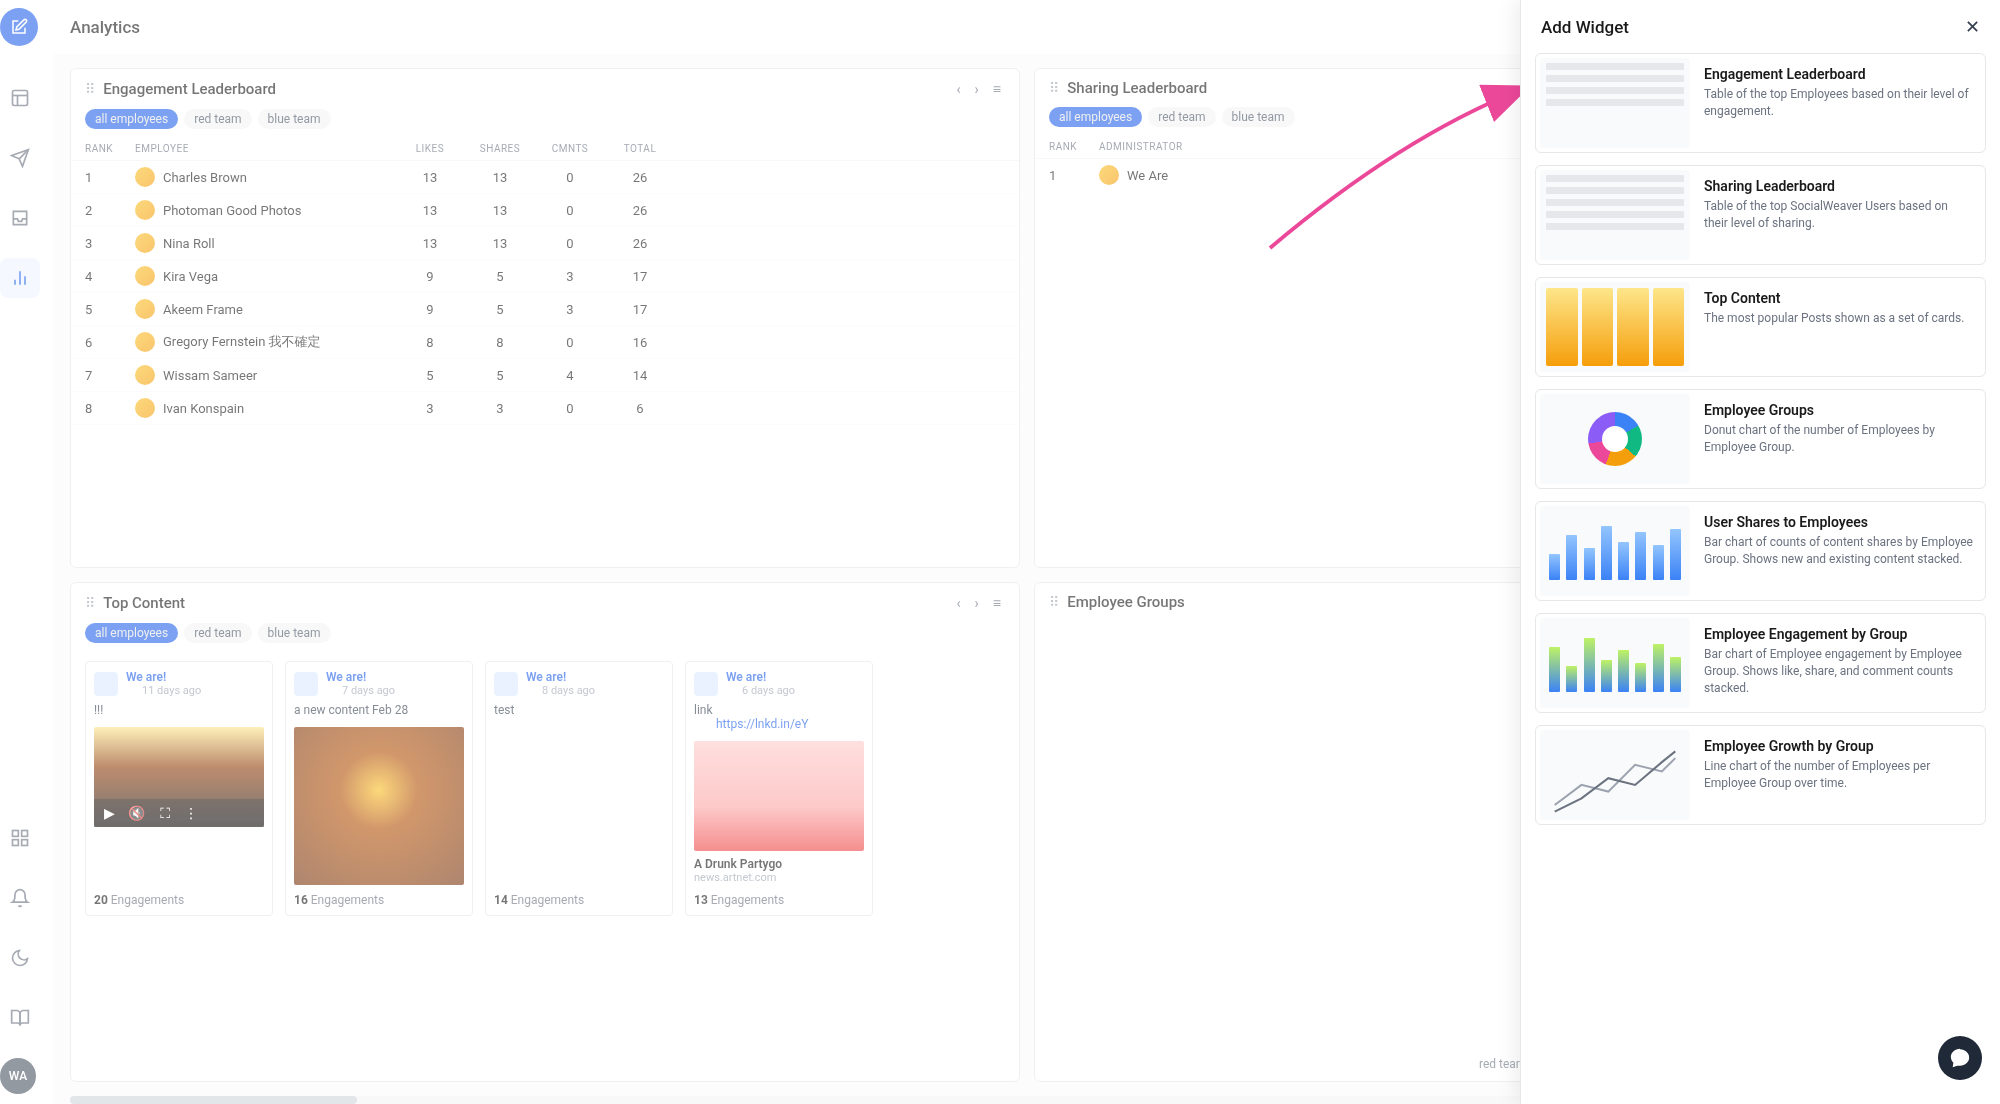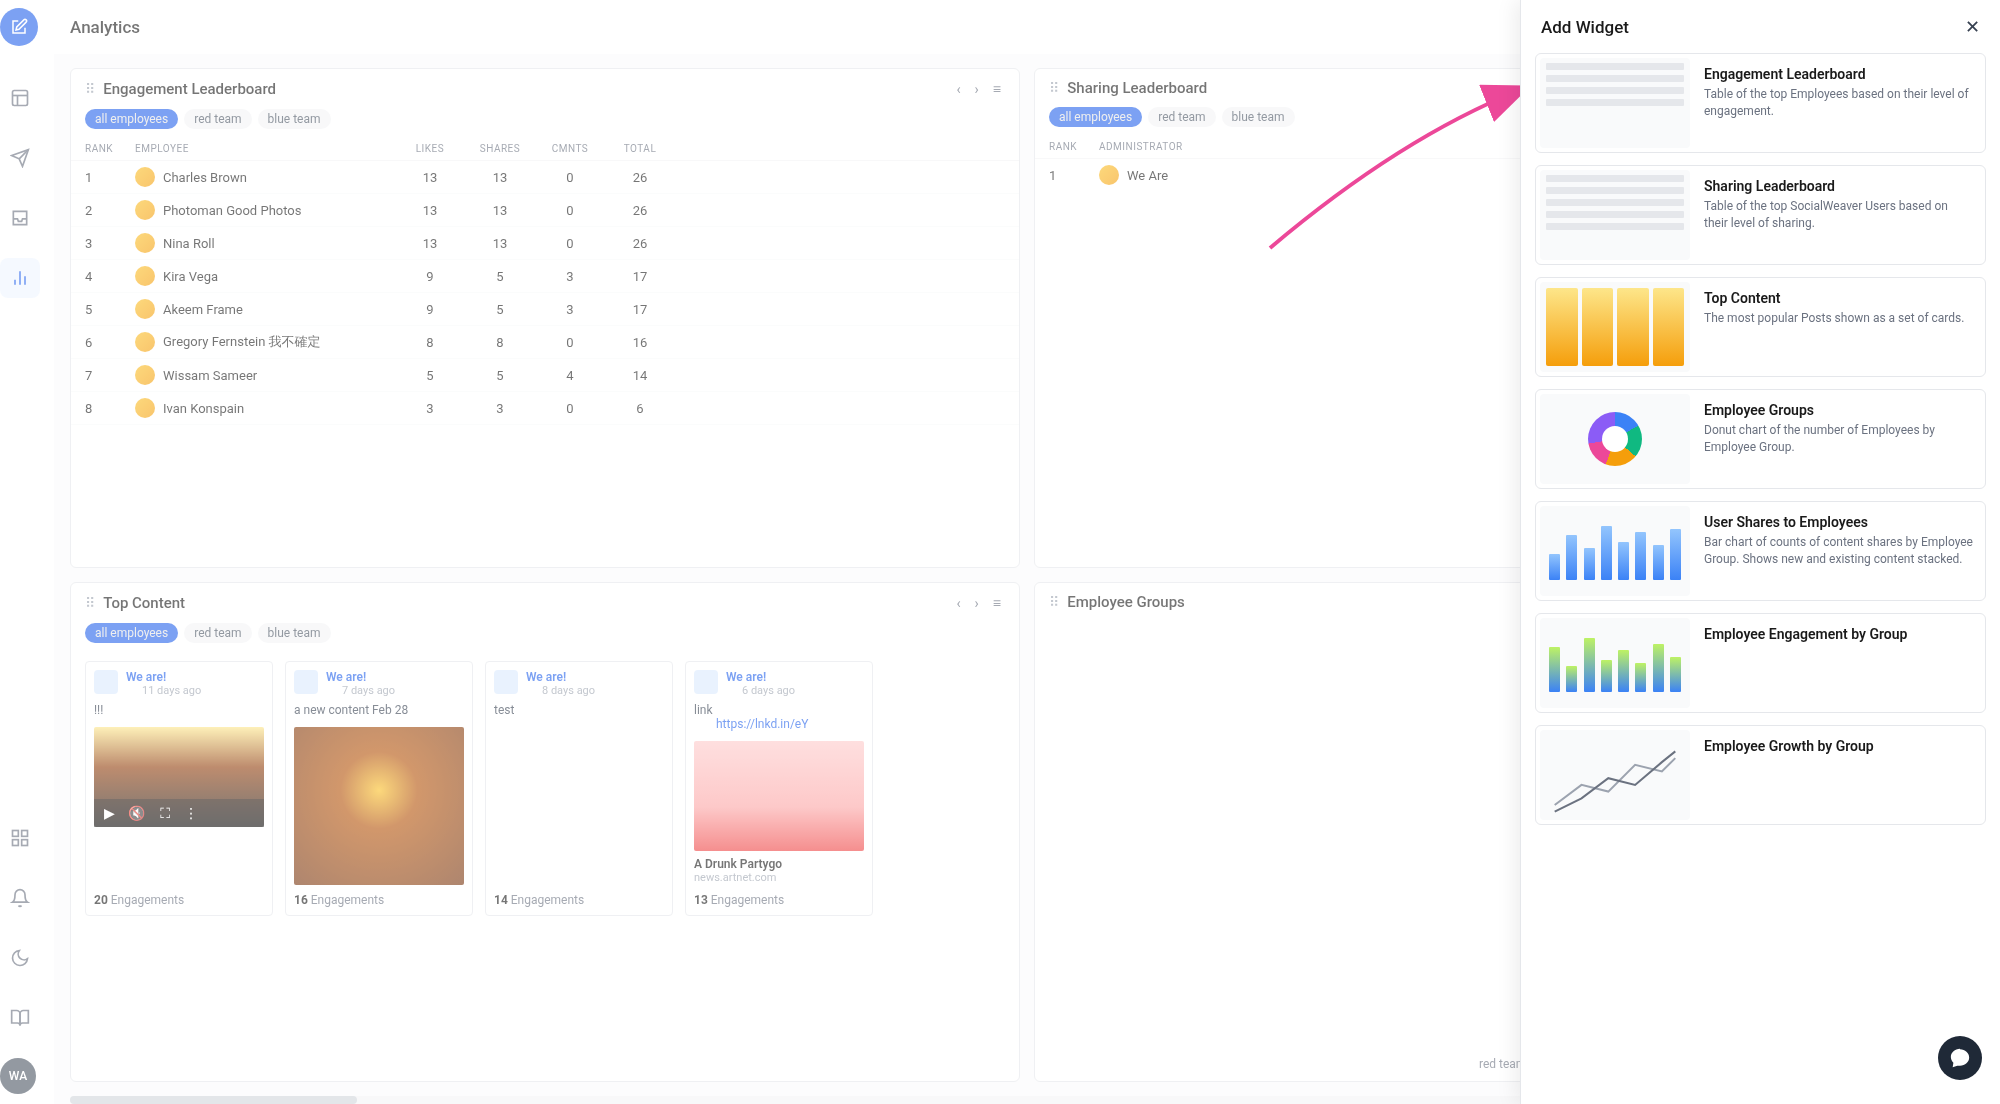--- a/index.html
+++ b/index.html
@@ -32,21 +32,21 @@
 .table-head > div { text-transform: uppercase; }
 .table-head .r { text-align: center; }
 .table-row { display: grid; grid-template-columns: 50px 260px 70px 70px 70px 70px; padding: 6px 14px; align-items: center; border-bottom: 1px solid #f9fafb; font-size: 13px; }
 .table-row .r { text-align: center; }
 .emp-cell { display: flex; align-items: center; gap: 8px; }
 .avatar-sm { width: 20px; height: 20px; border-radius: 50%; background: linear-gradient(135deg,#fbbf24,#f59e0b); flex-shrink: 0; }
 .sharing-head { display: grid; grid-template-columns: 50px 1fr; padding: 6px 14px; font-size: 10px; letter-spacing: 0.5px; color: #6b7280; border-bottom: 1px solid #f3f4f6; text-transform: uppercase; }
 .sharing-row { display: grid; grid-template-columns: 50px 1fr; padding: 6px 14px; align-items: center; font-size: 13px; }
 .cards-row { display: flex; gap: 12px; padding: 10px 14px; overflow-x: auto; }
 .content-card { width: 188px; flex-shrink: 0; border: 1px solid #e5e7eb; border-radius: 4px; padding: 8px; display: flex; flex-direction: column; }
-.card-head { display: flex; gap: 8px; align-items: flex-start; margin-bottom: 6px; }
+.card-head { display: flex; gap: 8px; align-items: center; margin-bottom: 6px; }
 .card-avatar { width: 24px; height: 24px; border-radius: 4px; background: #dbeafe; flex-shrink: 0; }
 .card-author { font-size: 12px; font-weight: 600; color: #2563eb; }
 .card-date { font-size: 11px; color: #9ca3af; margin-left: 16px; }
 .card-body { font-size: 12px; color: #374151; margin-bottom: 6px; min-height: 14px; }
 .card-link { color: #2563eb; font-size: 12px; margin-left: 22px; }
 .card-media { width: 100%; background: #374151; border-radius: 2px; margin-top: 4px; position: relative; }
 .media-video { height: 100px; background: linear-gradient(180deg, #fde68a 0%, #92400e 40%, #1c1917 100%); position: relative; }
 .video-controls { position: absolute; bottom: 0; left: 0; right: 0; height: 28px; background: rgba(0,0,0,0.5); display: flex; align-items: center; gap: 14px; padding: 0 10px; color: #fff; }
 .media-leaf { height: 158px; background: radial-gradient(circle at 50% 40%, #fbbf24 0%, #b45309 30%, #78350f 100%); }
 .media-walk { height: 110px; background: linear-gradient(180deg, #fecaca 0%, #fca5a5 60%, #ef4444 100%); position: relative; }
@@ -473,31 +473,33 @@
               <div class="tbar" style="height:85%;background:linear-gradient(180deg,#bef264,#3b82f6)"></div>
               <div class="tbar" style="height:50%;background:linear-gradient(180deg,#bef264,#3b82f6)"></div>
               <div class="tbar" style="height:65%;background:linear-gradient(180deg,#bef264,#3b82f6)"></div>
               <div class="tbar" style="height:45%;background:linear-gradient(180deg,#bef264,#3b82f6)"></div>
               <div class="tbar" style="height:75%;background:linear-gradient(180deg,#bef264,#3b82f6)"></div>
               <div class="tbar" style="height:55%;background:linear-gradient(180deg,#bef264,#3b82f6)"></div>
             </div>
           </div>
           <div class="opt-text">
             <div class="opt-title">Employee Engagement by Group</div>
+            <div class="opt-desc">Bar chart of Employee engagement by Employee Group. Shows like, share, and comment counts stacked.</div>
           </div>
         </div>
         <div class="widget-option">
           <div class="opt-thumb">
             <svg class="thumb-lines" viewBox="0 0 100 60">
               <polyline points="5,50 25,35 45,40 65,20 85,25 95,15" fill="none" stroke="#9ca3af" stroke-width="1.5"></polyline>
               <polyline points="5,55 25,45 45,30 65,35 85,18 95,10" fill="none" stroke="#6b7280" stroke-width="1.5"></polyline>
             </svg>
           </div>
           <div class="opt-text">
             <div class="opt-title">Employee Growth by Group</div>
+            <div class="opt-desc">Line chart of the number of Employees per Employee Group over time.</div>
           </div>
         </div>
       </div>
   </div>
 
   <div class="chat-fab">
     <svg width="22" height="22" viewBox="0 0 24 24" fill="currentColor">
         <path d="M12 2C6.48 2 2 6.02 2 11c0 2.4 1.06 4.57 2.78 6.18L4 22l5.09-1.67C10.02 20.44 11 20.5 12 20.5c5.52 0 10-4.02 10-9s-4.48-9-10-9z"></path>
       </svg>
   </div>

